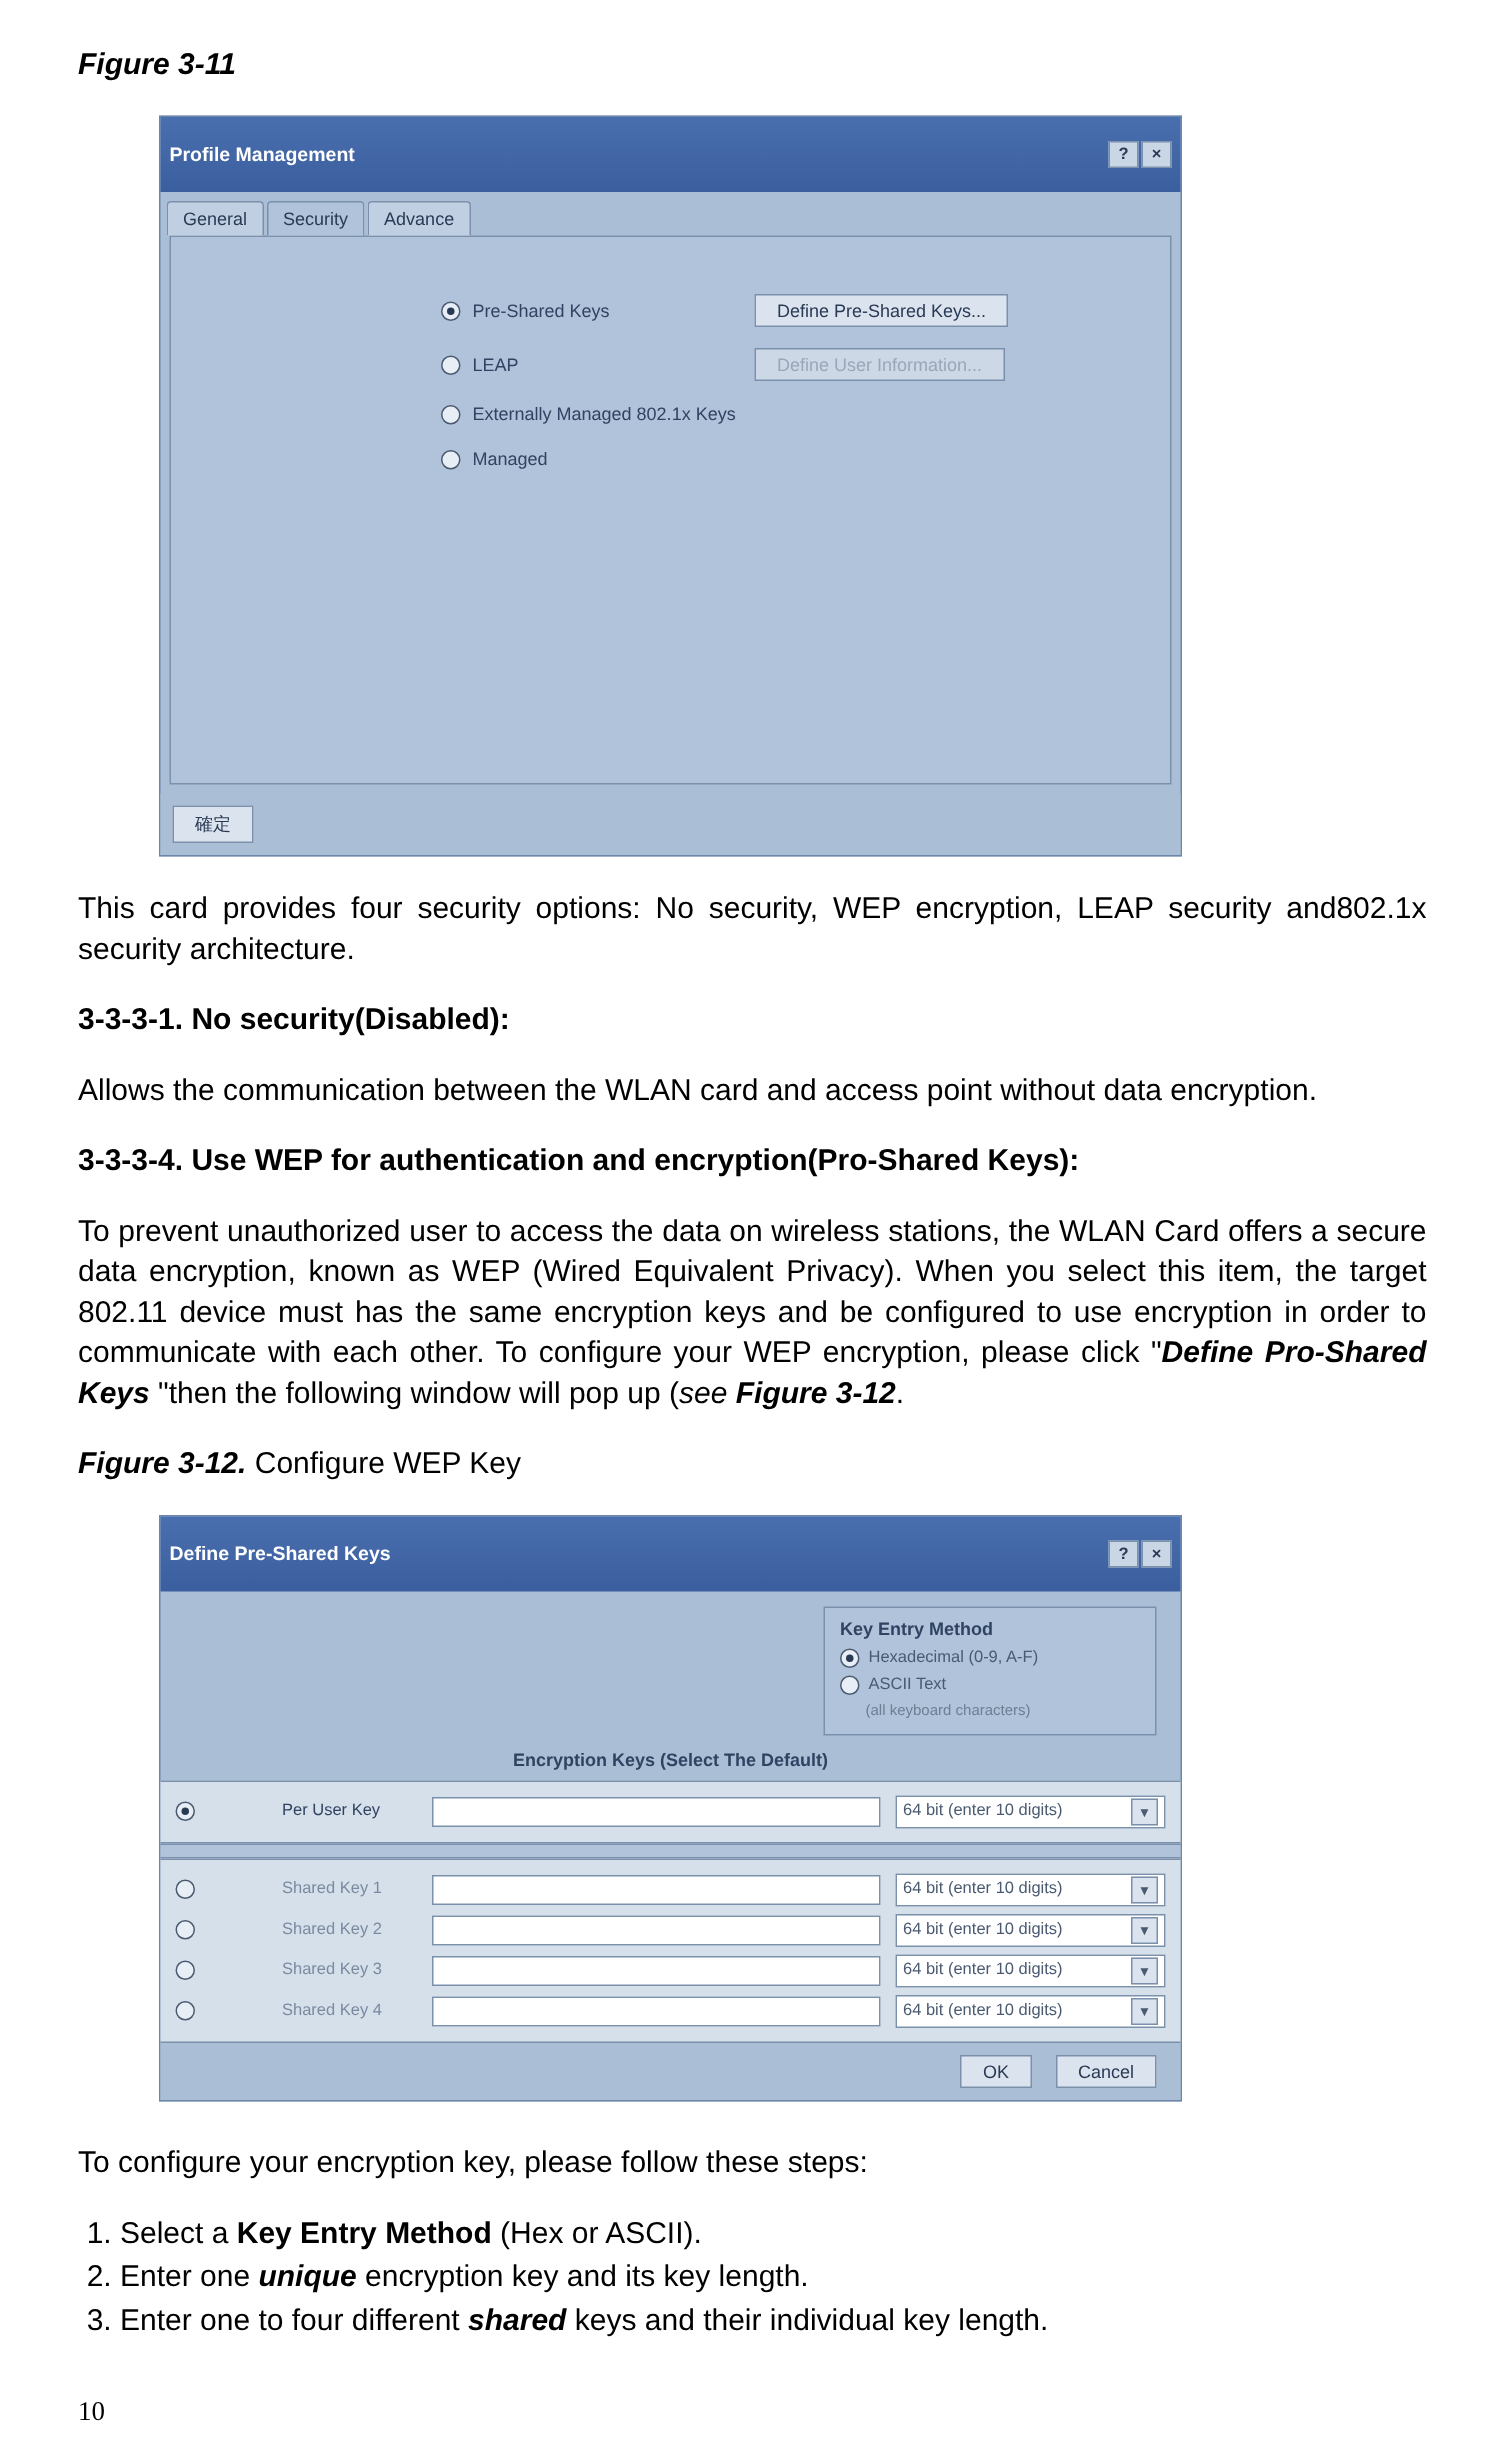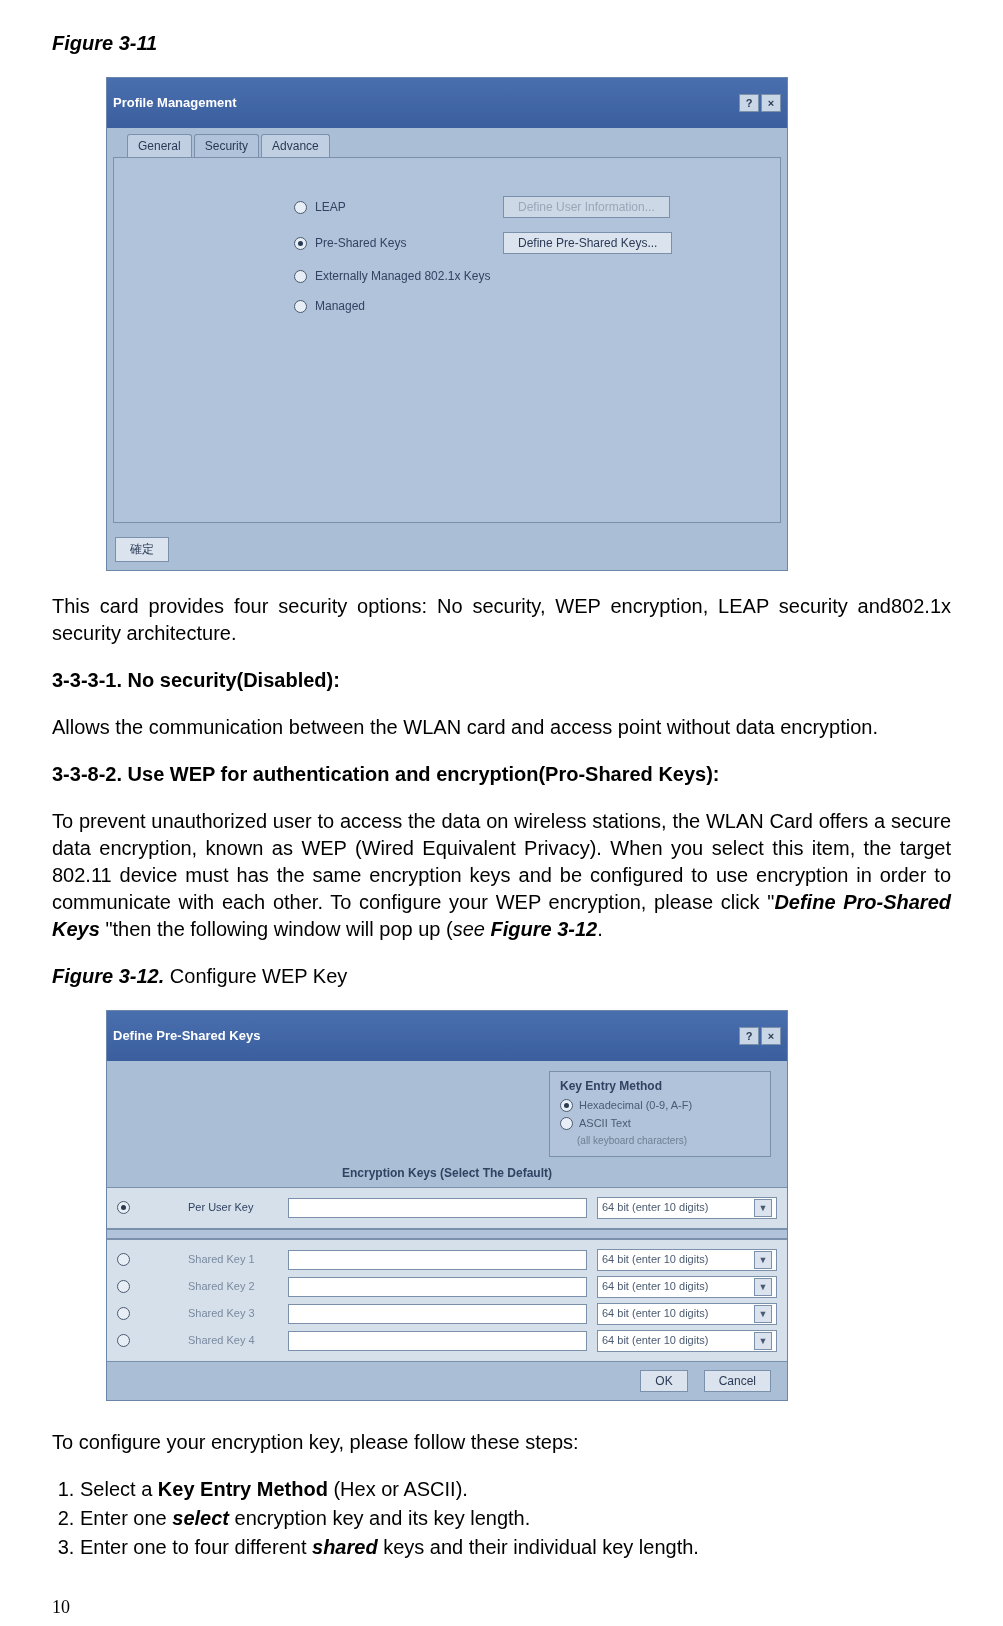--- a/index.html
+++ b/index.html
@@ -34,21 +34,21 @@
   }
   .tb-btns { display: flex; gap: 2px; }
   .tb-btn {
     width: 18px; height: 16px;
     background: #c9d6e6;
     border: 1px solid #7a90ab;
     color: #2a3a55;
     display: flex; align-items: center; justify-content: center;
     font-size: 11px; font-weight: bold;
   }
-  .tabs { display: flex; gap: 2px; padding: 6px 8px 0 20px; }
+  .tabs { display: flex; gap: 2px; padding: 6px 8px 0 4px; }
   .tab {
     padding: 3px 10px;
     background: #c0d0e2;
     border: 1px solid #7a90ab;
     border-bottom: none;
     border-radius: 3px 3px 0 0;
     font-size: 12px;
   }
   .tab.active { background: #b0c3da; }
   .dialog-body {
@@ -150,50 +150,50 @@
       <div class="tb-btn">×</div>
     </div>
   </div>
   <div class="tabs">
     <div class="tab">General</div>
     <div class="tab active">Security</div>
     <div class="tab">Advance</div>
   </div>
   <div class="dialog-body">
     <div class="radio-row">
+      <span class="radio selected"></span>
+      <span class="radio-label">Pre-Shared Keys</span>
+      <button class="win-btn">Define Pre-Shared Keys...</button>
+    </div>
+    <div class="radio-row">
       <span class="radio"></span>
       <span class="radio-label">LEAP</span>
       <button class="win-btn disabled">Define User Information...</button>
     </div>
     <div class="radio-row">
-      <span class="radio selected"></span>
-      <span class="radio-label">Pre-Shared Keys</span>
-      <button class="win-btn">Define Pre-Shared Keys...</button>
-    </div>
-    <div class="radio-row">
       <span class="radio"></span>
       <span class="radio-label">Externally Managed 802.1x Keys</span>
     </div>
     <div class="radio-row">
       <span class="radio"></span>
       <span class="radio-label">Managed</span>
     </div>
   </div>
   <div class="dialog-footer">
     <button class="win-btn">確定</button>
   </div>
 </div>
 
 <p class="justify">This card provides four security options: No security, WEP encryption, LEAP security and802.1x security architecture.</p>
 
 <p class="h-sub">3-3-3-1. No security(Disabled):</p>
 
 <p class="justify">Allows the communication between the WLAN card and access point without data encryption.</p>
 
-<p class="h-sub">3-3-8-2. Use WEP for authentication and encryption(Pro-Shared Keys):</p>
+<p class="h-sub">3-3-3-4. Use WEP for authentication and encryption(Pro-Shared Keys):</p>
 
 <p class="justify">
   <span>To prevent unauthorized user to access the data on wireless stations, the WLAN Card offers a secure data encryption, known as WEP (Wired Equivalent Privacy). When you select this item, the target 802.11 device must has the same encryption keys and be configured to use encryption in order to communicate with each other. To configure your WEP encryption, please click "</span><span class="bold italic">Define Pro-Shared Keys </span><span>"then the following window will pop up (</span><span class="italic">see </span><span class="bold italic">Figure 3-12</span><span>.</span>
 </p>
 
 <p>
   <span class="fig-label">Figure 3-12.</span><span>   Configure WEP Key</span>
 </p>
 
 <div class="dialog2">
@@ -275,17 +275,17 @@
 
   <div class="d2-footer">
     <button class="win-btn">OK</button>
     <button class="win-btn">Cancel</button>
   </div>
 </div>
 
 <p>To configure your encryption key, please follow these steps:</p>
 <ol class="steps">
   <li><span>Select a </span><span class="bold">Key Entry Method</span><span> (Hex or ASCII).</span></li>
-  <li><span>Enter one </span><span class="bold italic">select</span><span> encryption key and its key length.</span></li>
+  <li><span>Enter one </span><span class="bold italic">unique</span><span> encryption key and its key length.</span></li>
   <li><span>Enter one to four different </span><span class="bold italic">shared</span><span> keys and their individual key length.</span></li>
 </ol>
 
 <div class="page-num">10</div>
 
 </body></html>

